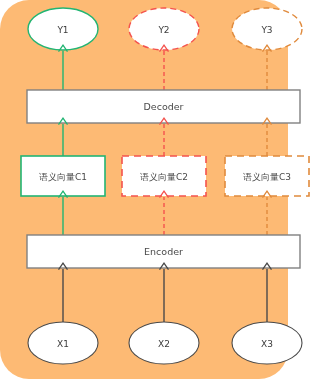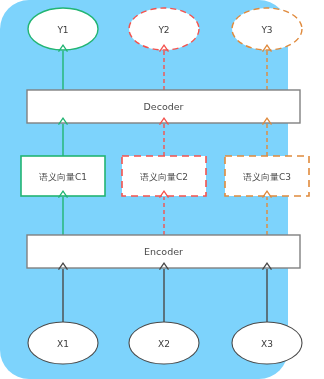--- a/index.html
+++ b/index.html
@@ -10,21 +10,21 @@
   body {
     width: 324px;
     height: 379px;
     overflow: hidden;
     font-family: "DejaVu Sans", "Liberation Sans", sans-serif;
   }
   #diagram-root {
     position: relative;
     width: 288px;
     height: 379px;
-    background: #7dd3fc;
+    background: #fdba74;
     border-radius: 29px;
   }
   svg#diagram {
     display: block;
     width: 324px;
     height: 379px;
   }
   .node-label {
     font-family: "DejaVu Sans", "Liberation Sans", sans-serif;
     font-size: 9px;

